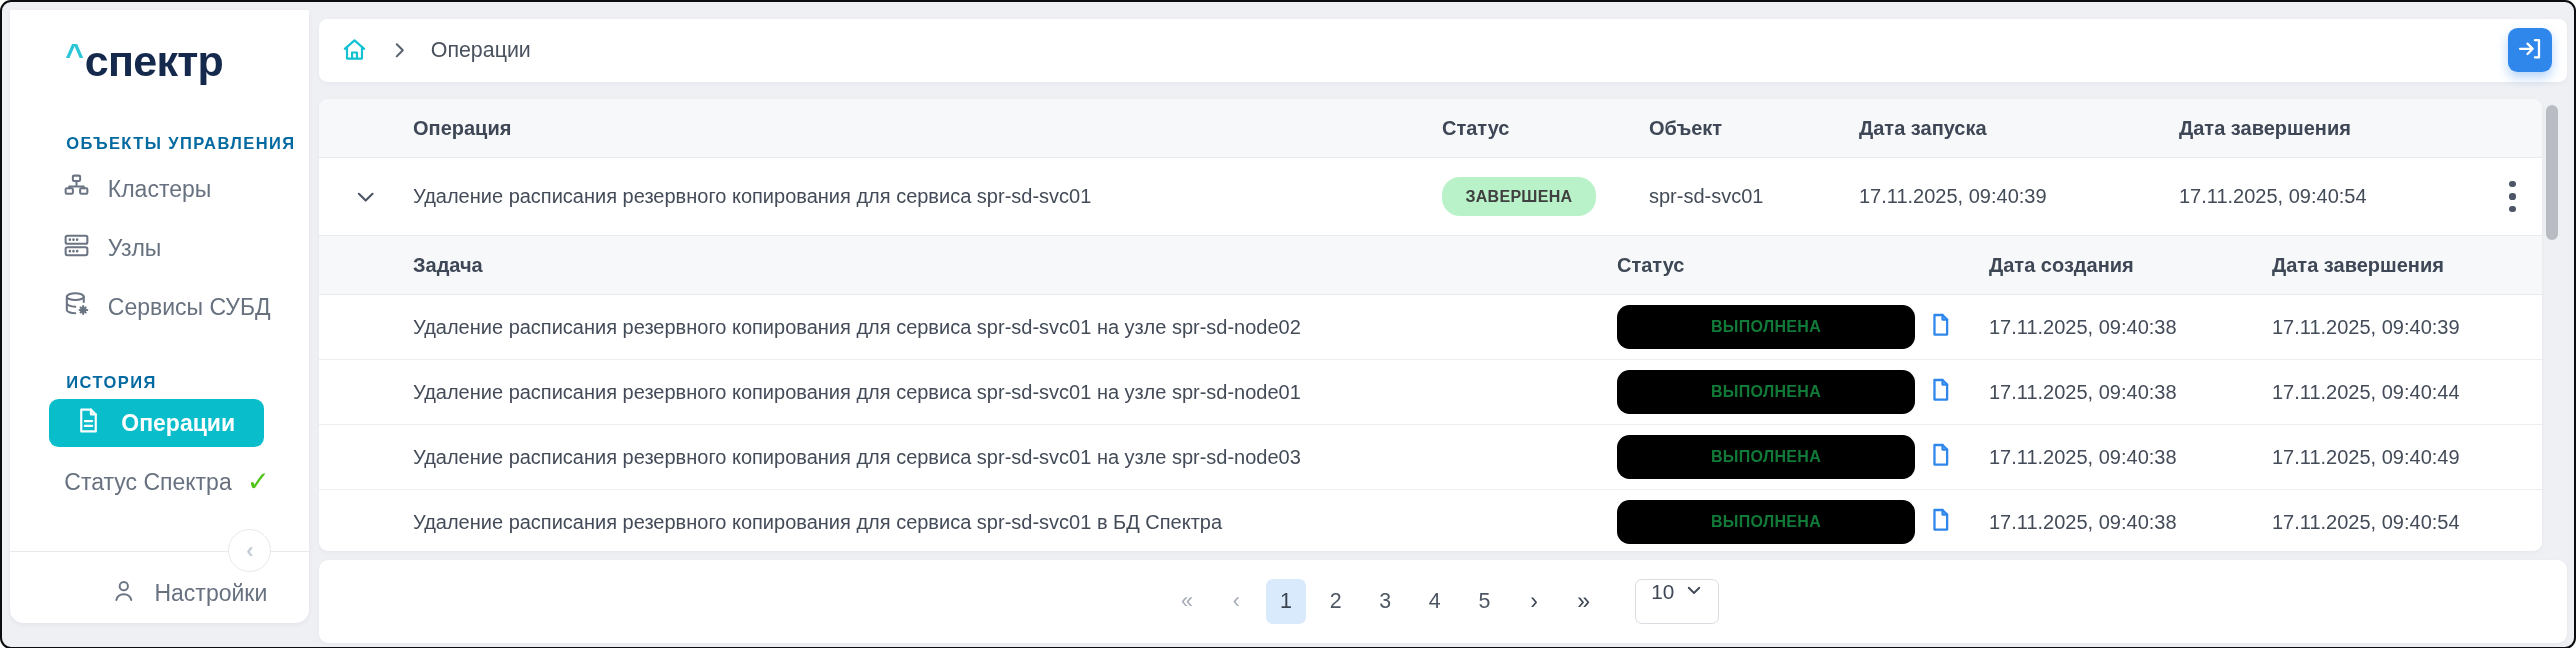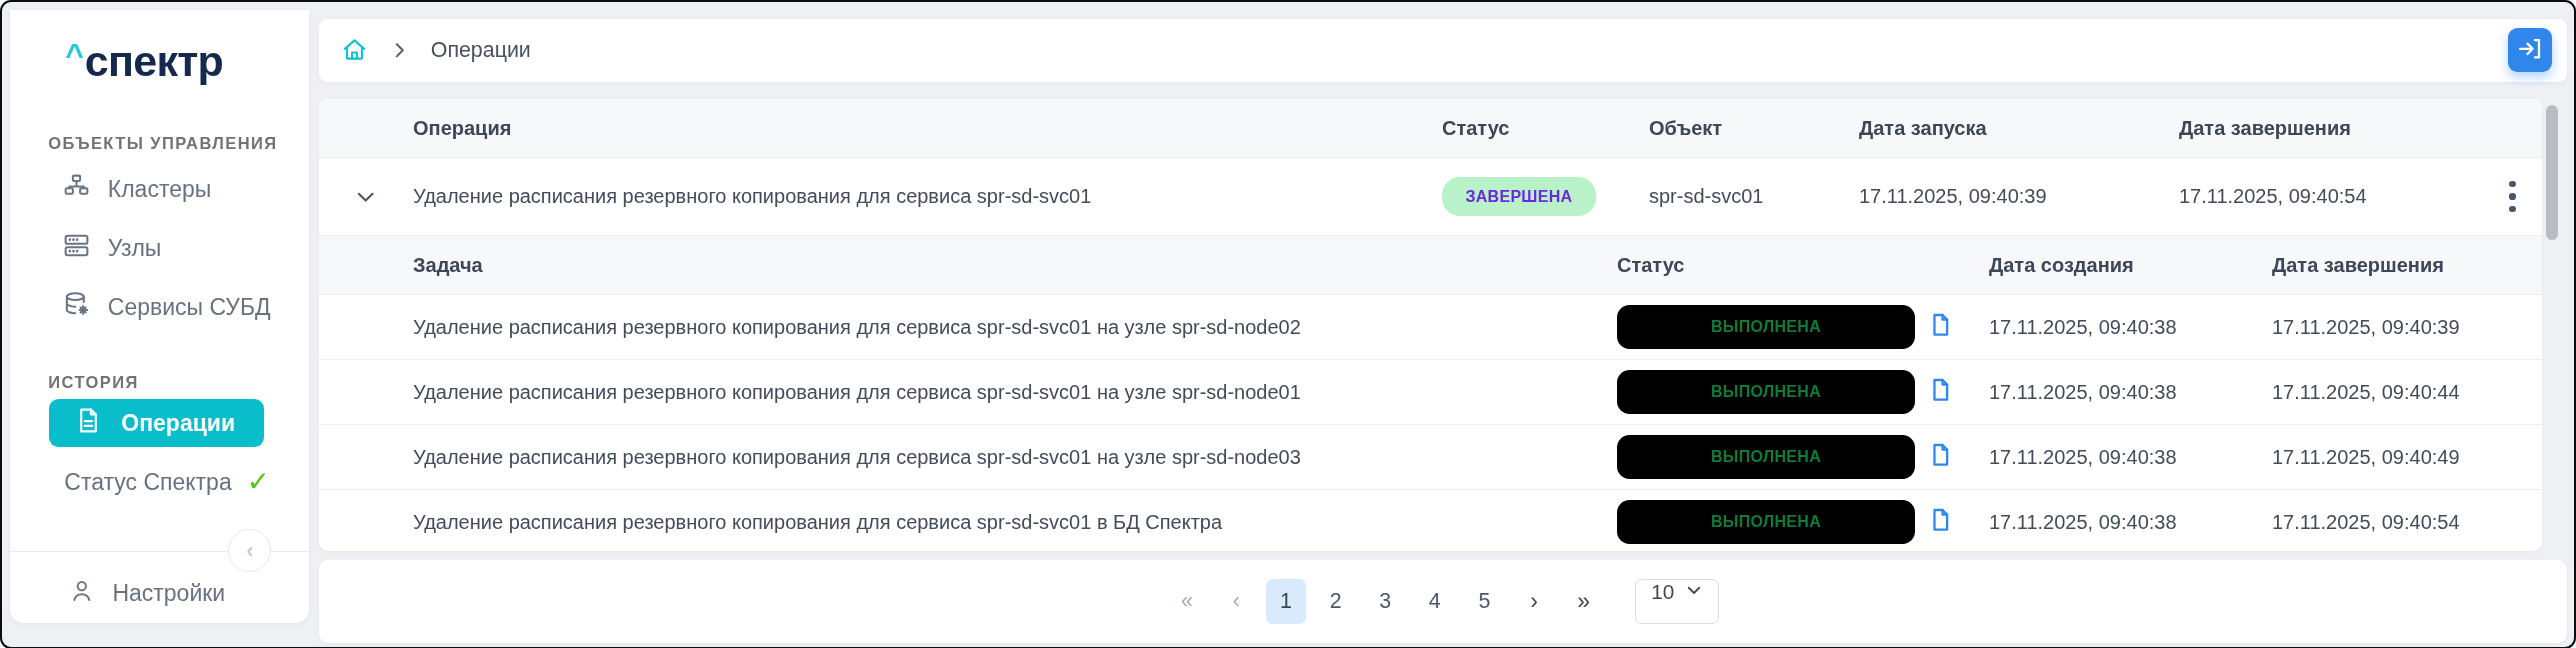--- a/index.html
+++ b/index.html
@@ -6,21 +6,21 @@
   .stage{
     position:relative;width:2576px;height:649px;box-sizing:border-box;
     background:#eef0f4;border:2.8px solid #0c0d10;border-radius:11px;overflow:hidden;
     font-family:"Liberation Sans","DejaVu Sans",sans-serif;color:#434b58;
   }
   
   .sidebar{position:absolute;left:8.3px;top:8.3px;width:299px;height:613px;background:#fff;
     border-radius:0 0 13.8px 13.8px;box-shadow:0 1.4px 5.5px rgba(30,40,60,.05);}
   .logo{display:flex;align-items:flex-start;padding:30px 0 0 55px;font-size:43px;font-weight:700;color:#15294d;letter-spacing:-0.7px;line-height:1;}
   .logo .caret{color:#2bc7d8;font-size:32px;font-weight:700;margin-right:1.4px;transform:translateY(-1.4px);}
-  .section-label{padding-left:38px;margin-top:51px;font-size:16.5px;font-weight:700;letter-spacing:1.4px;color:#737373;}
+  .section-label{padding-left:56px;margin-top:51px;font-size:16.5px;font-weight:700;letter-spacing:1.4px;color:#0369a1;}
   .section-label.second{margin-top:36px;}
   .nav{margin-top:6.9px;}
   .nav-item{display:flex;align-items:center;height:59px;padding-left:52px;gap:16.5px;font-size:23px;color:#67717f;cursor:pointer;}
   .nav-item svg{flex:0 0 auto;}
   .nav-item.noicon{padding-left:54px;gap:11px;}
   .pill{margin:5.5px 0 5.5px 39px;width:215px;height:48px;border-radius:9.6px;background:#0abdcb;
     display:flex;align-items:center;gap:18px;padding-left:25px;box-sizing:border-box;
     font-size:23px;font-weight:600;color:#fff;cursor:pointer;}
   .check{color:#52c41a;font-size:27.6px;font-weight:700;margin-left:4.1px;transform:translateY(-1.4px);}
   .side-divider{position:absolute;left:0;right:0;top:541px;border-top:1.4px solid #e8eaee;}
@@ -39,21 +39,21 @@
   
   .table-card{position:absolute;left:317px;top:97px;width:2223px;height:452px;background:#fff;border-radius:9.6px;overflow:hidden;
     box-shadow:0 1.4px 4.1px rgba(30,40,60,.04);}
   .grid-main{display:grid;grid-template-columns:94px 1029px 207px 210px 320px 303px 61px;align-items:center;}
   .grid-sub{display:grid;grid-template-columns:94px 1204px 372px 283px 271px;align-items:center;}
   .t-head{height:58px;background:#f7f8fa;border-bottom:1.4px solid #e9ebef;font-size:20px;font-weight:700;color:#3e4755;}
   .op-row{height:77px;border-bottom:1.4px solid #e9ebef;background:#fff;font-size:20px;color:#434b58;}
   .sub-head{height:58px;background:#f7f8fa;border-bottom:1.4px solid #e9ebef;font-size:20px;font-weight:700;color:#3e4755;}
   .task-row{height:64px;border-bottom:1.4px solid #eceef2;background:#fff;font-size:20px;color:#434b58;}
   .task-row:last-child{border-bottom:none;}
-  .badge-op{display:inline-block;background:#b9f2c9;color:#6d28d9;font-size:16px;font-weight:700;letter-spacing:0.3px;
+  .badge-op{display:inline-block;background:#b9f2c9;color:#404040;font-size:16px;font-weight:700;letter-spacing:0.3px;
     padding:10.3px 23.4px;border-radius:18px;}
   .status-cell{display:flex;align-items:center;gap:12.4px;}
   .badge-task{width:298px;height:44px;background:#000000;color:#117a38;font-size:16px;font-weight:700;letter-spacing:0.3px;
     border-radius:12.4px;display:flex;align-items:center;justify-content:center;box-sizing:border-box;}
   .kebab{display:flex;flex-direction:column;gap:6.2px;align-items:center;justify-content:center;cursor:pointer;padding:4.1px;}
   .kebab i{width:6.2px;height:6.2px;border-radius:50%;background:#4d5666;}
   .expander{display:flex;align-items:center;justify-content:center;cursor:pointer;color:#4d5666;}
   
   .vscroll{position:absolute;left:2544px;top:103px;width:11.7px;height:135px;border-radius:6.2px;background:#b9bcc2;cursor:pointer;}
   
@@ -132,21 +132,21 @@
         <span class="check">✓</span>
       </div>
     </nav>
 
     <div class="side-divider"></div>
     <div class="collapse-btn">
       <span>‹</span>
     </div>
 
     <div class="settings">
-      <div class="nav-item" style="padding-left:58px;">
+      <div class="nav-item" style="padding-left:58px;justify-content:center;">
         <span>
           <svg width="27.6" height="27.6" viewBox="0 0 24 24" fill="none" stroke="#6b7482" stroke-width="1.7" stroke-linecap="round" stroke-linejoin="round">
             <circle cx="12" cy="8" r="3.6"></circle>
               <path d="M5.5 20c.8-3.4 3.4-5 6.5-5s5.7 1.6 6.5 5"></path>
           </svg>
         </span>
         <span>Настройки</span>
       </div>
     </div>
   </aside>

